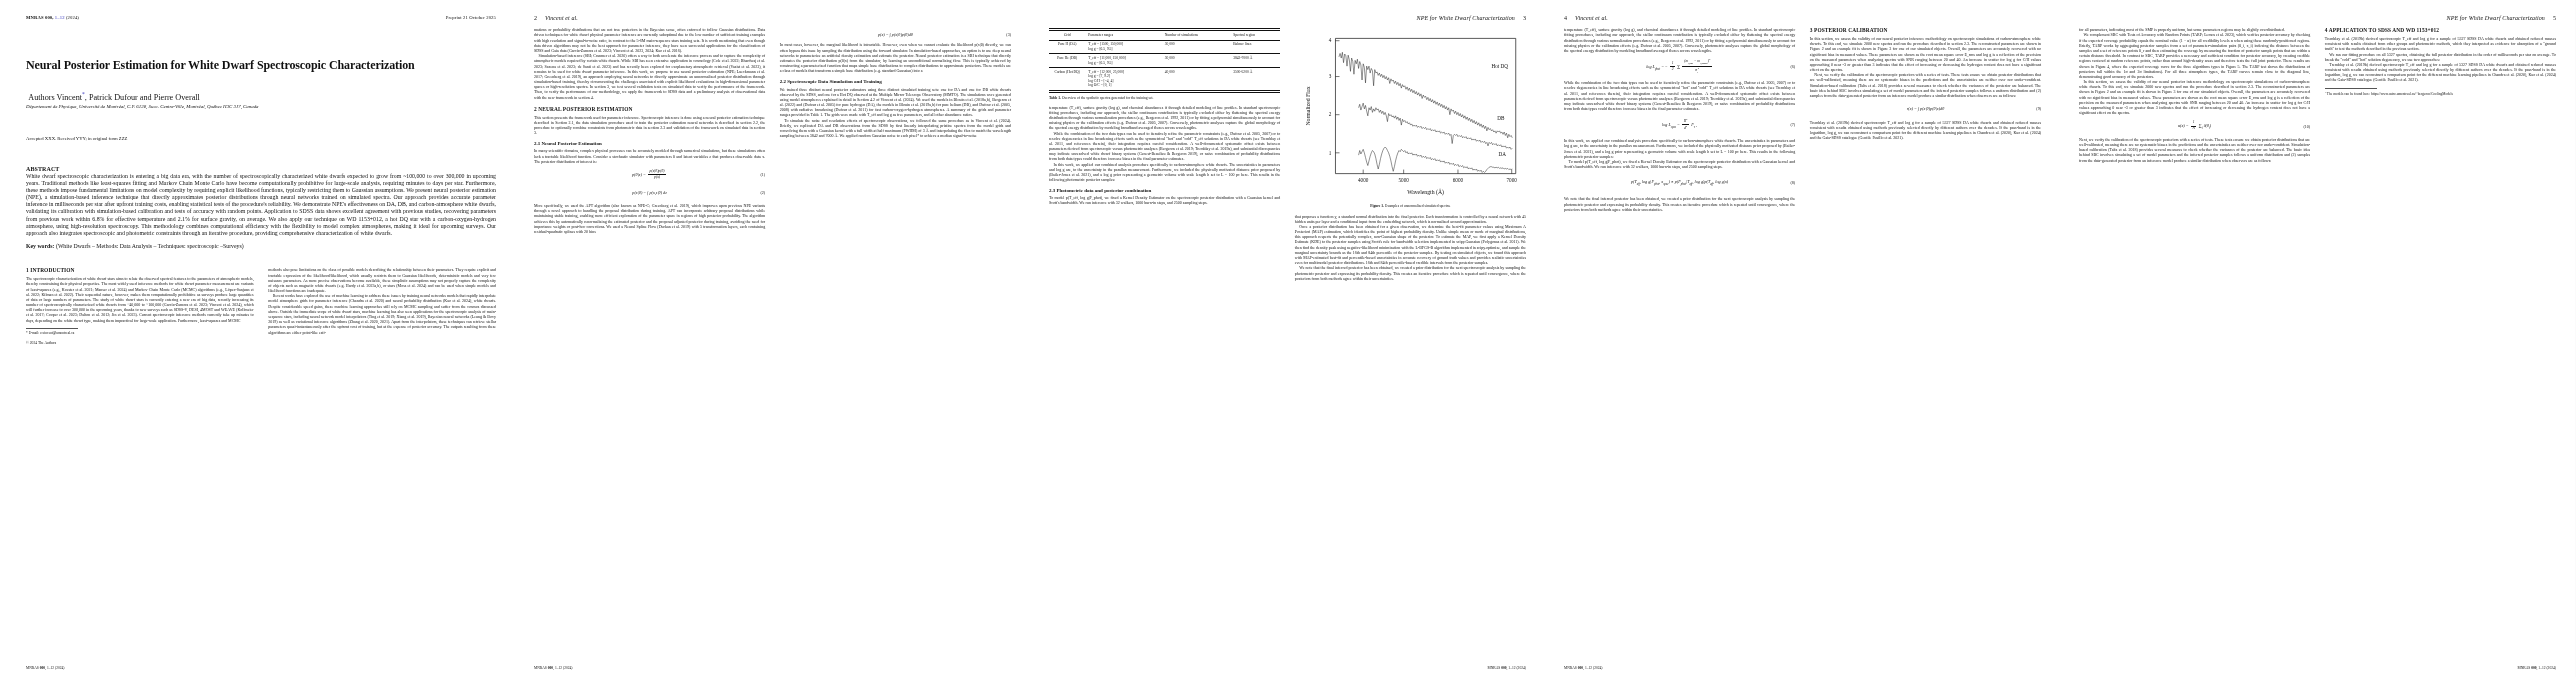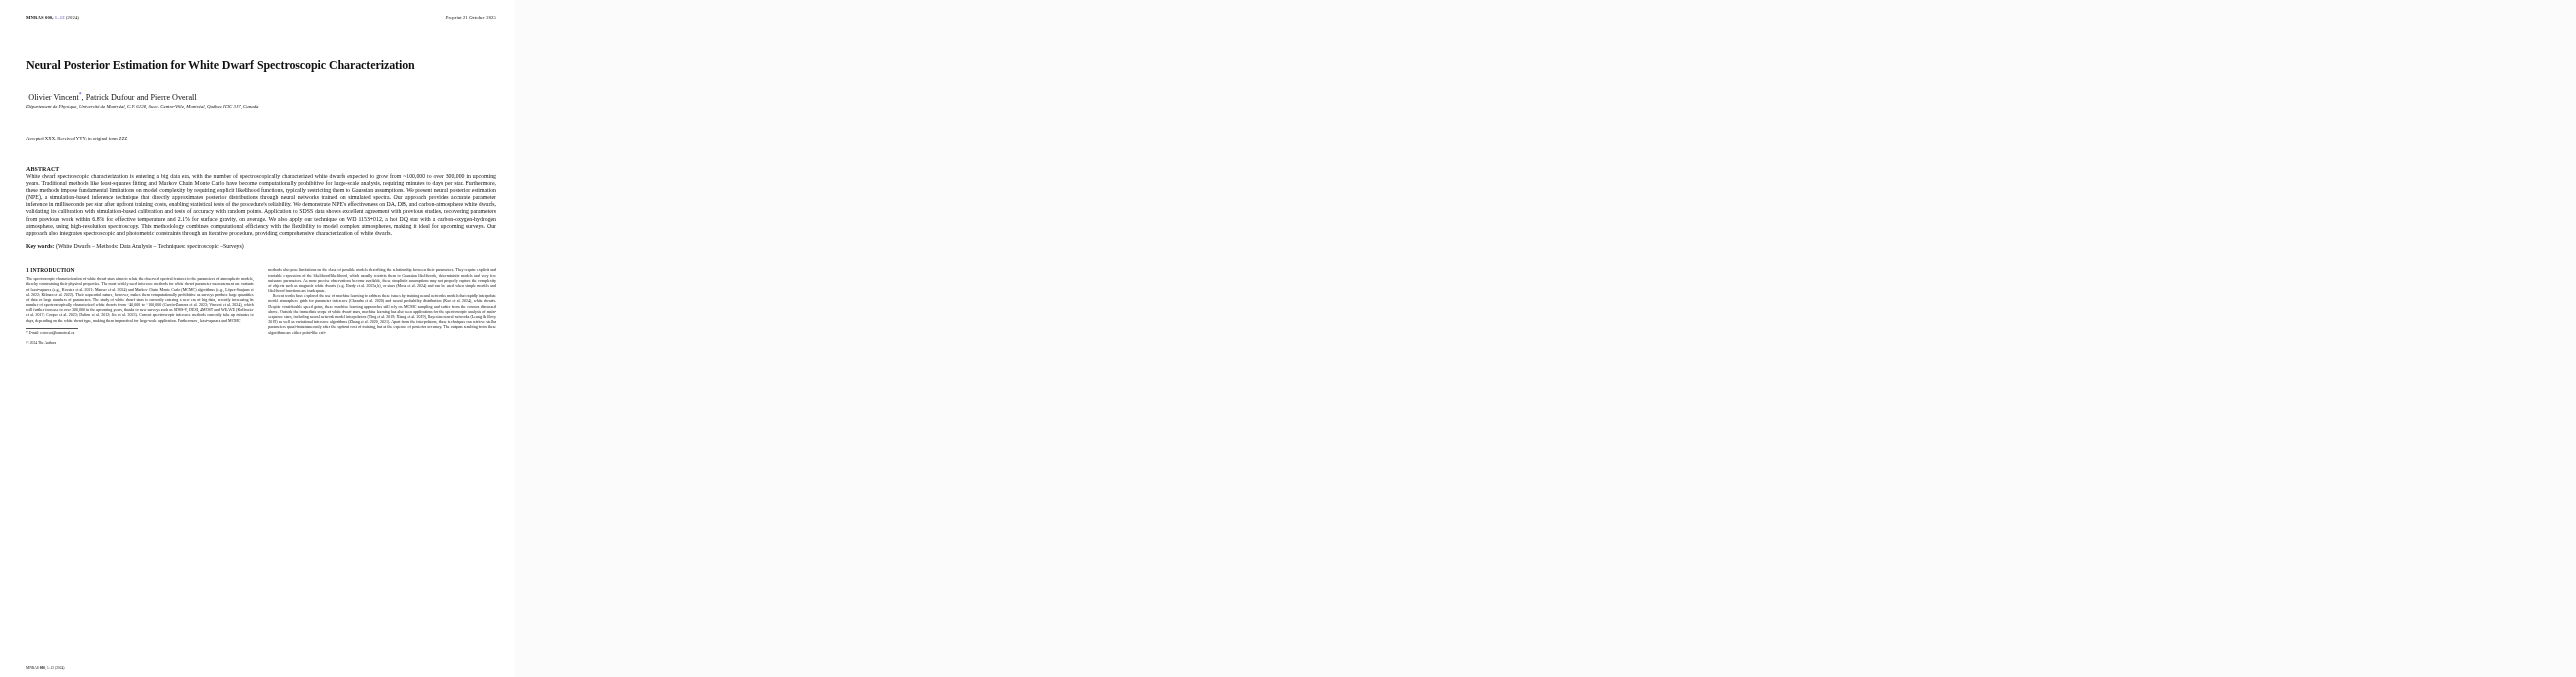--- a/index.html
+++ b/index.html
@@ -9,21 +9,21 @@
   }
   body {
     width: 2576px;
     height: 677px;
     overflow: hidden;
     font-family: "Liberation Serif", "DejaVu Serif", serif;
     color: #111;
   }
   .sheet-strip {
     display: flex;
-    flex-direction: column;
+    flex-direction: row;
     width: 2576px;
     height: 492px;
     align-items: flex-start;
   }
   .page {
     position: relative;
     background: #ffffff;
     height: 677px;
     box-sizing: border-box;
     flex: 0 0 auto;
@@ -238,21 +238,21 @@
         <span class="rh-bold">000,</span>
         <span class="rh-link">1–12</span>
         <span>(2024)</span>
       </div>
       <div class="rh-right">Preprint 21 October 2025</div>
     </div>
 
     <h1 class="title">Neural Posterior Estimation for White Dwarf Spectroscopic Characterization</h1>
 
     <div class="authors">
-      <span>Olivier Vincent</span><span class="star">*</span><span>, Patrick Dufour and Pierre Overall</span>
+      <span>Authors Vincent</span><span class="star">*</span><span>, Patrick Dufour and Pierre Overall</span>
     </div>
     <div class="affil">Département de Physique, Université de Montréal, C.P. 6128, Succ. Centre-Ville, Montréal, Québec H3C 3J7, Canada</div>
 
     <div class="accepted">Accepted XXX. Received YYY; in original form ZZZ</div>
 
     <div class="abs-head">ABSTRACT</div>
     <p class="abs-body">White dwarf spectroscopic characterization is entering a big data era, with the number of spectroscopically characterized white dwarfs expected to grow from ~100,000 to over 300,000 in upcoming years. Traditional methods like least-squares fitting and Markov Chain Monte Carlo have become computationally prohibitive for large-scale analysis, requiring minutes to days per star. Furthermore, these methods impose fundamental limitations on model complexity by requiring explicit likelihood functions, typically restricting them to Gaussian assumptions. We present neural posterior estimation (NPE), a simulation-based inference technique that directly approximates posterior distributions through neural networks trained on simulated spectra. Our approach provides accurate parameter inference in milliseconds per star after upfront training costs, enabling statistical tests of the procedure's reliability. We demonstrate NPE's effectiveness on DA, DB, and carbon-atmosphere white dwarfs, validating its calibration with simulation-based calibration and tests of accuracy with random points. Application to SDSS data shows excellent agreement with previous studies, recovering parameters from previous work within 6.8% for effective temperature and 2.1% for surface gravity, on average. We also apply our technique on WD 1153+012, a hot DQ star with a carbon-oxygen-hydrogen atmosphere, using high-resolution spectroscopy. This methodology combines computational efficiency with the flexibility to model complex atmospheres, making it ideal for upcoming surveys. Our approach also integrates spectroscopic and photometric constraints through an iterative procedure, providing comprehensive characterization of white dwarfs.</p>
 
     <p class="keywords">
       <b>Key words:</b>

